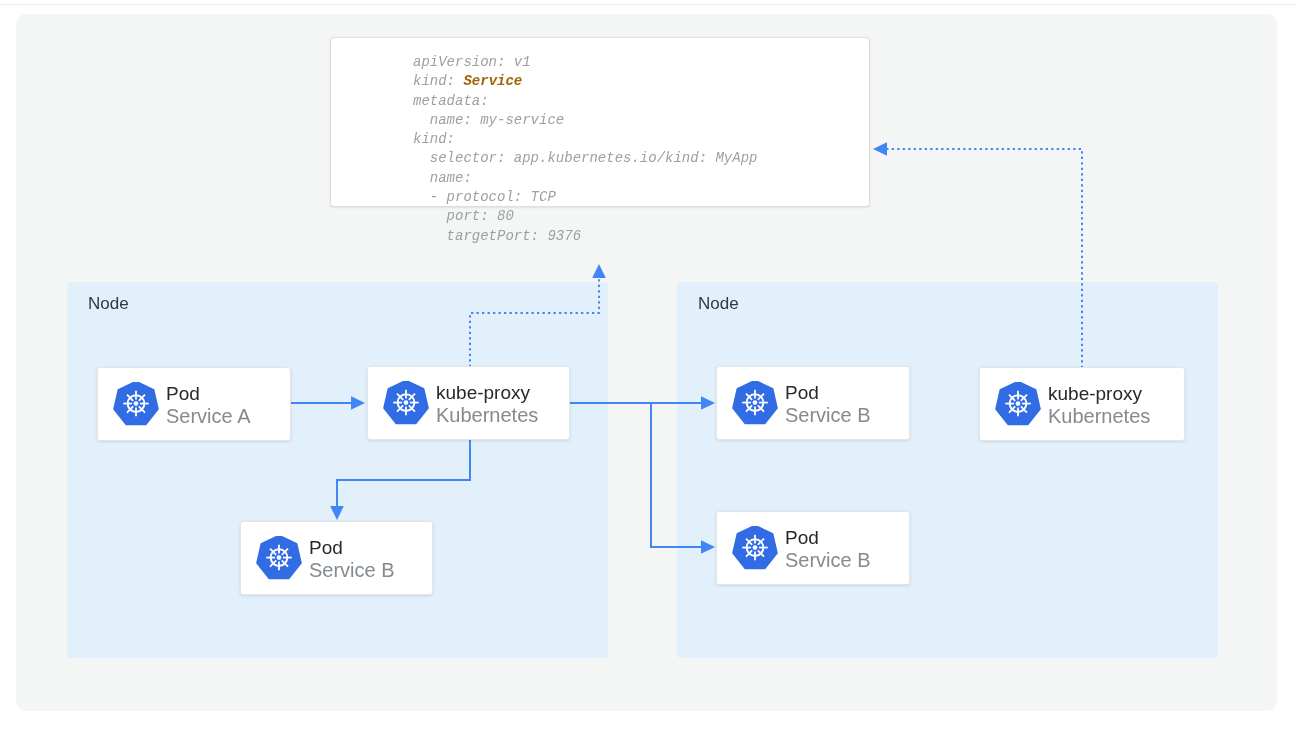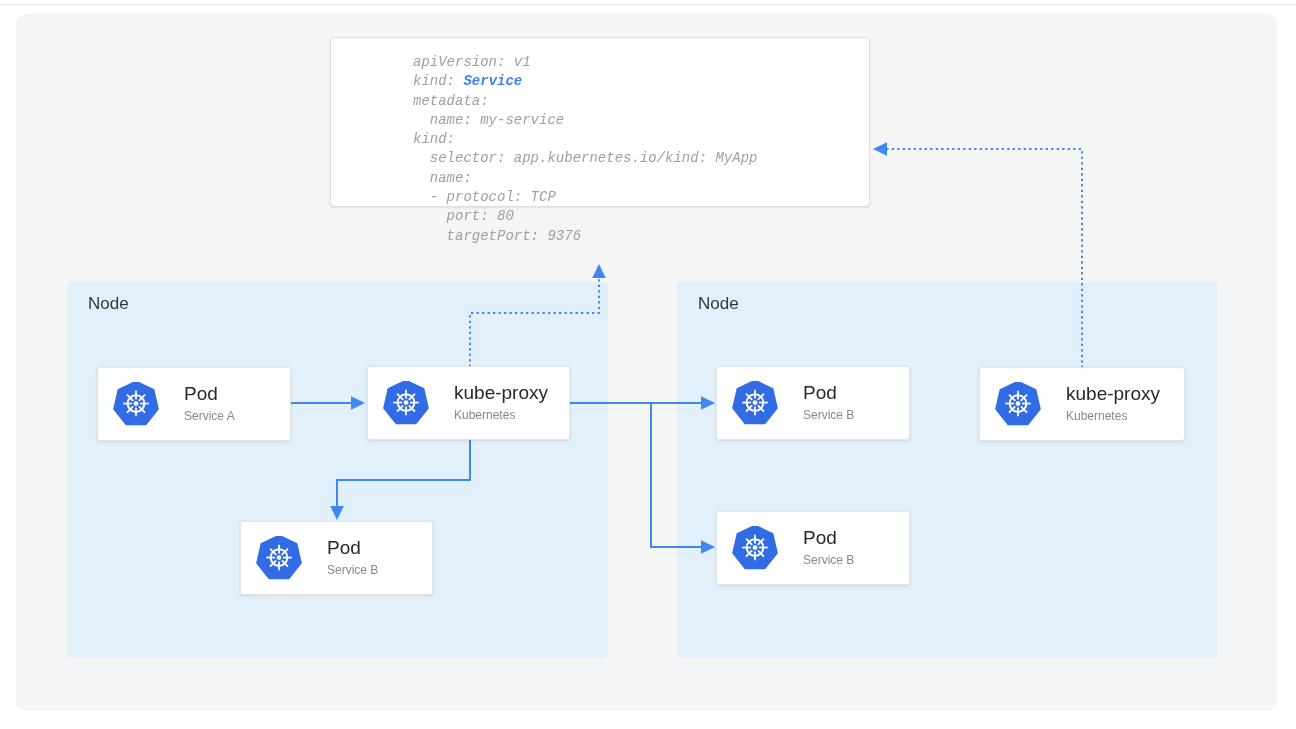--- a/index.html
+++ b/index.html
@@ -11,26 +11,26 @@
   .node{position:absolute;width:541px;height:376px;background:#e2f0fc;border-radius:4px;}
   .node-left{left:67px;top:282px;}
   .node-right{left:677px;top:282px;}
   .node-label{position:absolute;left:21px;top:12px;font-size:17px;color:#33383c;}
   .yaml-card{position:absolute;left:330px;top:37px;width:540px;height:170px;
              background:#ffffff;border:1px solid #dcdee0;border-radius:4px;
              box-shadow:0 1px 2px rgba(60,64,67,.10);box-sizing:border-box;
              padding:15px 0 0 82px;}
   .yline{font-family:"Liberation Mono", monospace;font-style:italic;font-size:14px;
          line-height:19.3px;color:#9aa0a6;white-space:pre;}
-  .yline .yb{font-weight:bold;color:#3b82f6;}
+  .yline .yb{font-weight:bold;color:#a16207;}
   .card{position:absolute;height:74px;background:#ffffff;border:1px solid #e3e5e7;
         border-radius:3px;box-shadow:0 1px 3px rgba(60,64,67,.14);box-sizing:border-box;
-        display:flex;align-items:center;padding-left:15px;gap:25px;}
+        display:flex;align-items:center;padding-left:15px;gap:7px;}
   .card-title{font-size:19px;color:#26292c;line-height:23px;}
-  .card-sub{font-size:12px;color:#838a90;line-height:21px;margin-top:1px;}
+  .card-sub{font-size:20px;color:#838a90;line-height:21px;margin-top:1px;}
   .k8s-logo{width:46px;height:44px;flex:0 0 auto;display:block;}
   .wires{position:absolute;left:0;top:0;width:1296px;height:729px;pointer-events:none;}
   .hidden-defs{position:absolute;width:0;height:0;overflow:hidden;}
 </style>
 </head>
 <body>
 
 <div class="page">
   <div class="top-rule"></div>
   <div class="panel"></div>

